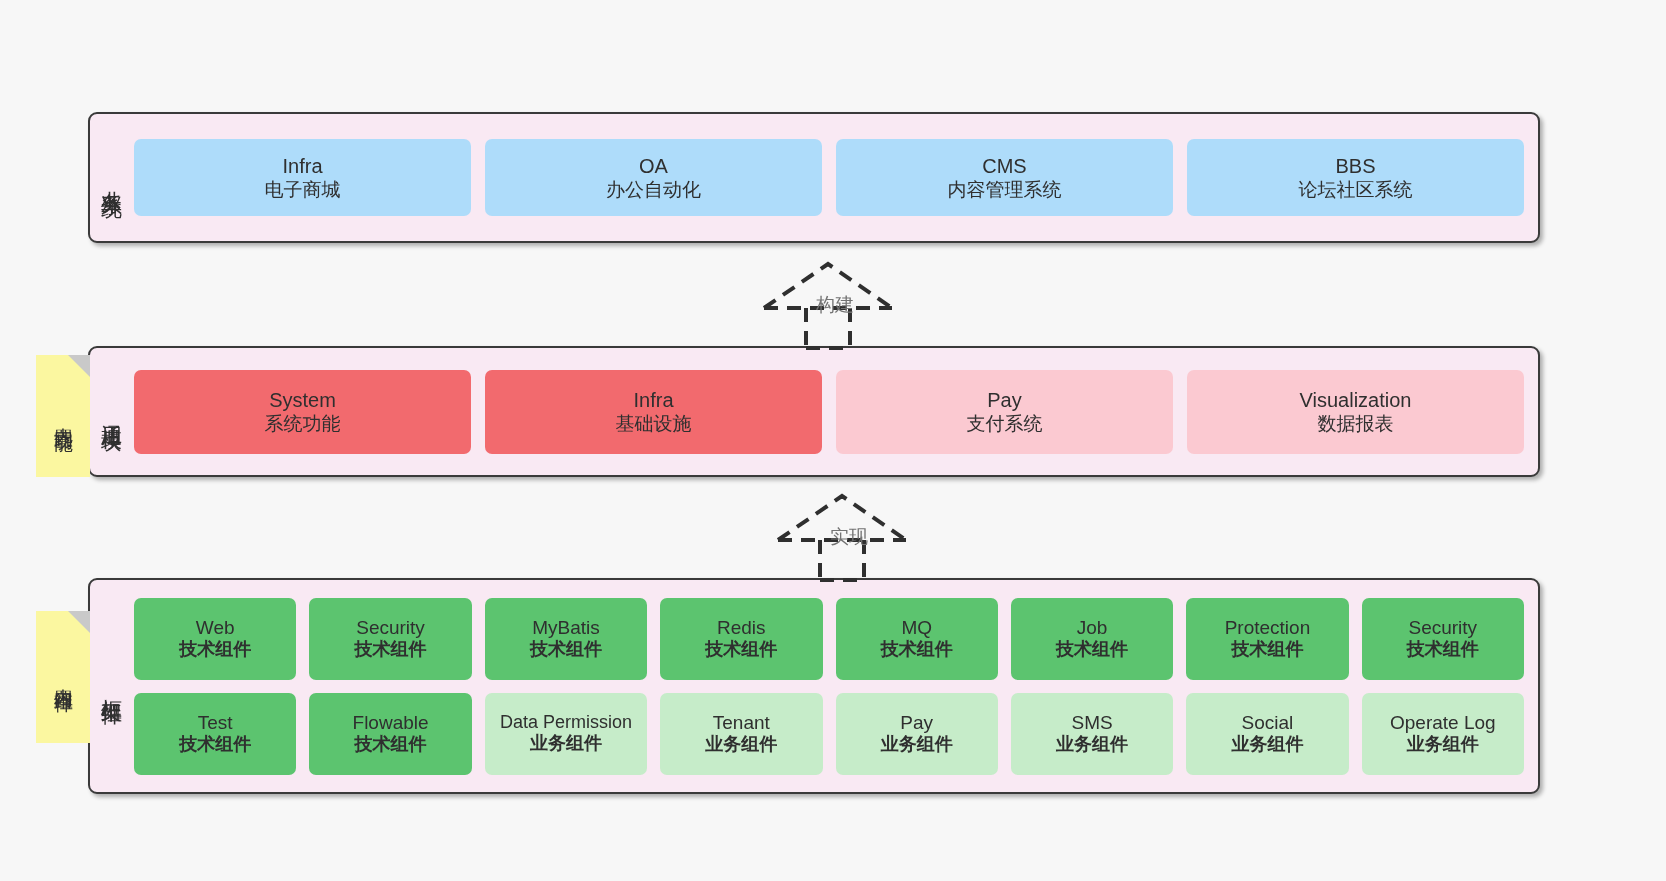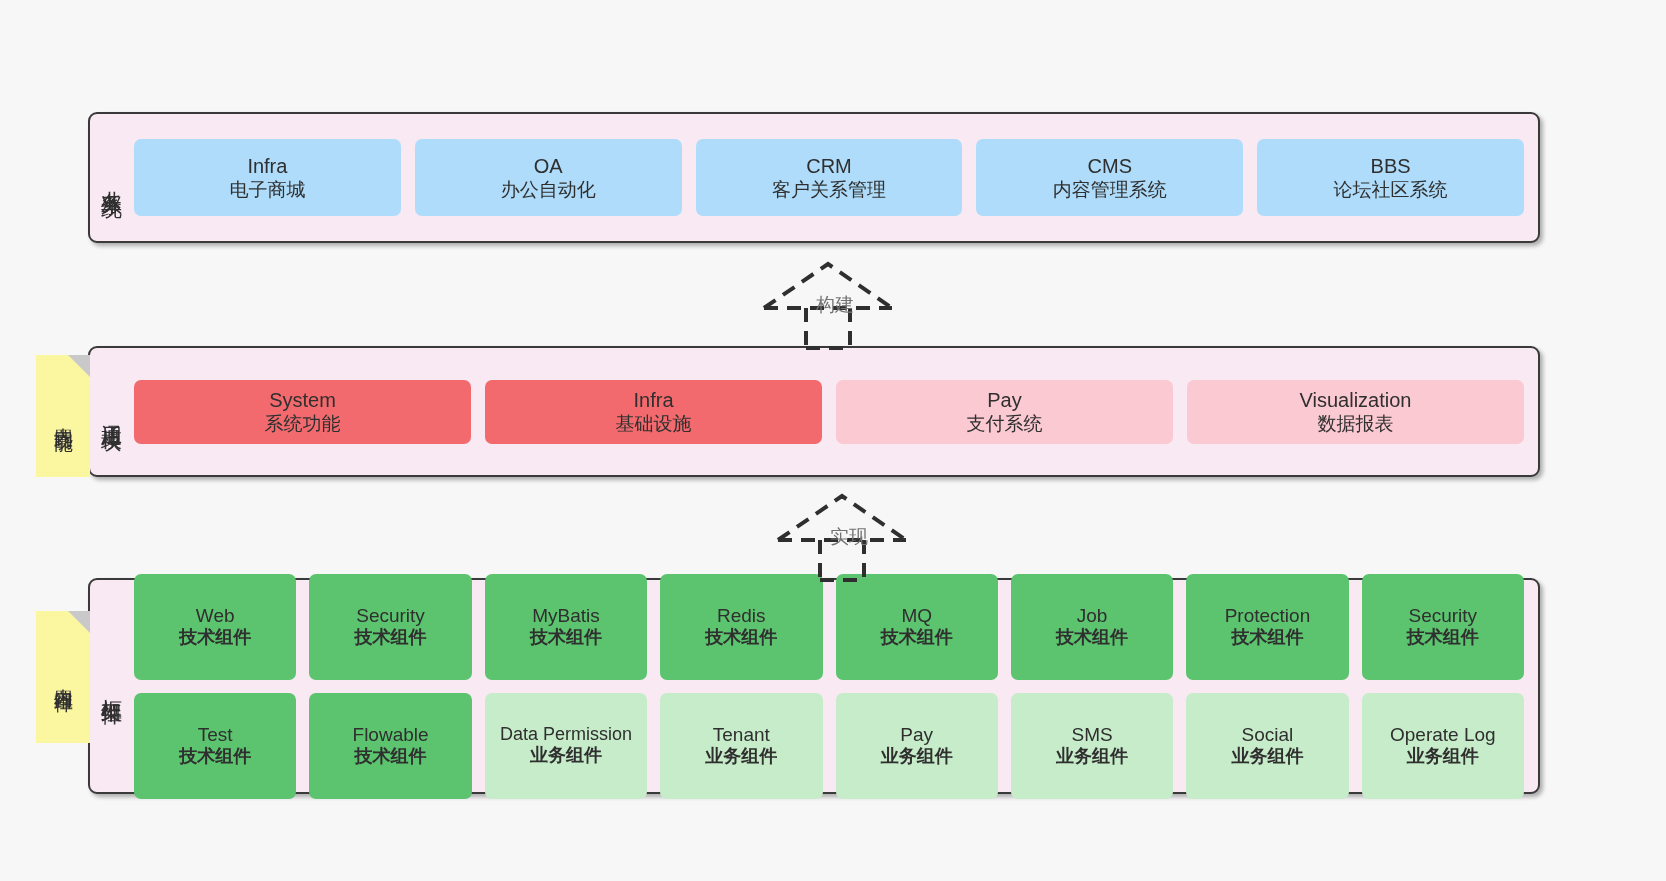--- a/index.html
+++ b/index.html
@@ -70,40 +70,40 @@
   #row-business .node {
     flex: 1 1 0;
     height: 77px;
     background: #aedcfa;
   }
 
   
   #row-modules .layer-body { gap: 14px; }
   #row-modules .node {
     flex: 1 1 0;
-    height: 64px;
+    height: 84px;
   }
   .fill-red  { background: #f26a6e; }
   .fill-pink { background: #fbc9d1; }
 
   
   #row-framework .layer-body {
     flex-direction: column;
     justify-content: center;
     gap: 13px;
     padding: 13px 14px 13px 2px;
   }
   .grid-row {
     display: flex;
     width: 100%;
     gap: 13px;
   }
   #row-framework .node {
     flex: 1 1 0;
-    height: 106px;
+    height: 82px;
   }
   .fill-green-dark  { background: #5cc46f; }
   .fill-green-light { background: #c6ecc9; }
   #row-framework .node .en { font-size: 19px; }
   #row-framework .node .cn { font-size: 18px; font-weight: bold; }
   #row-framework .node.three-line .en { font-size: 18px; line-height: 1.15; }
 
   
   .sticky {
     position: absolute;
@@ -155,24 +155,20 @@
     <div class="layer-body">
       <div class="node">
         <span class="en">Infra</span>
         <span class="cn">电子商城</span>
       </div>
       <div class="node">
         <span class="en">OA</span>
         <span class="cn">办公自动化</span>
       </div>
       <div class="node">
-        <span class="en">CRM</span>
-        <span class="cn">客户关系管理</span>
-      </div>
-      <div class="node">
         <span class="en">CMS</span>
         <span class="cn">内容管理系统</span>
       </div>
       <div class="node">
         <span class="en">BBS</span>
         <span class="cn">论坛社区系统</span>
       </div>
     </div>
   </div>
 

